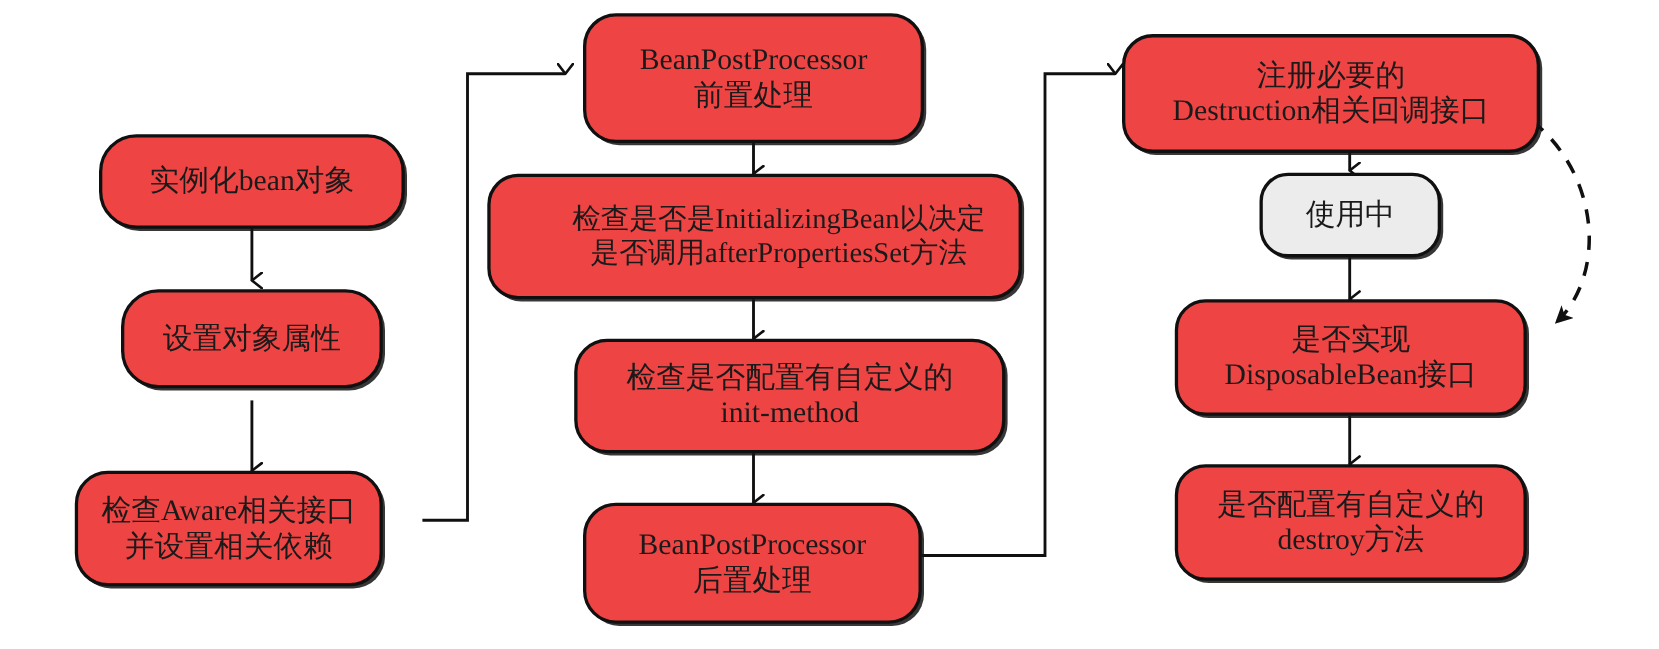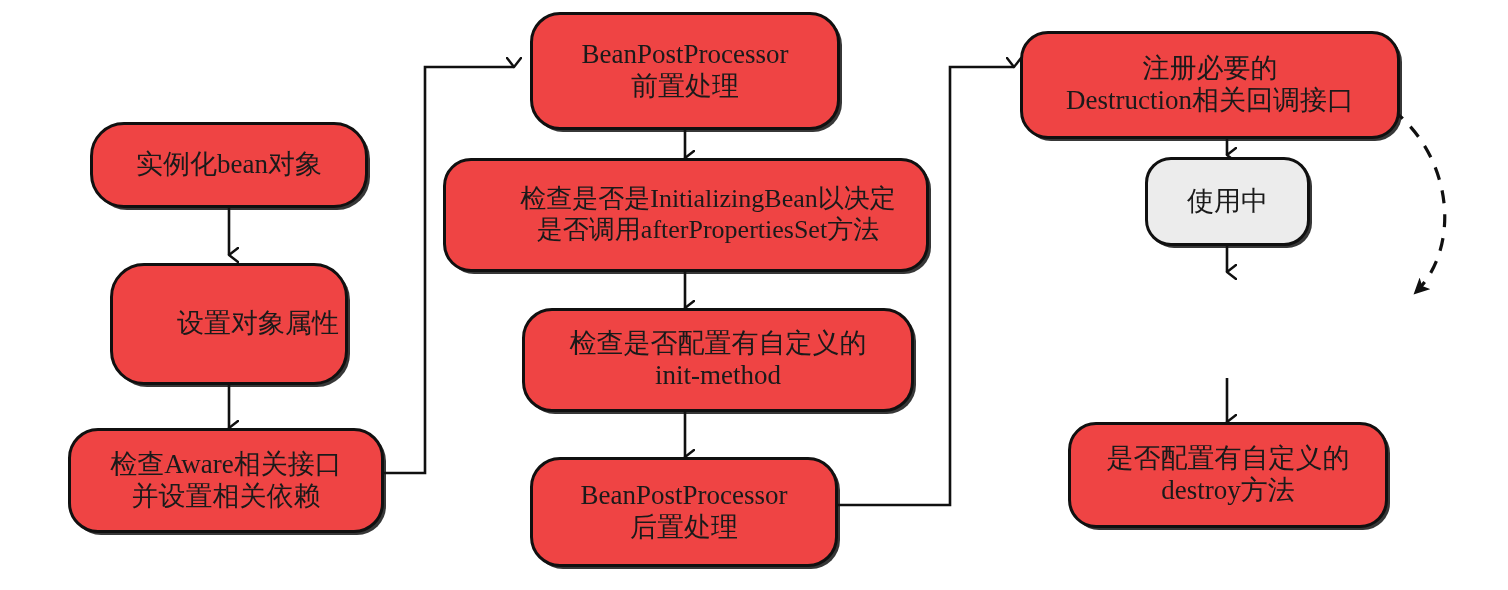--- a/index.html
+++ b/index.html
@@ -85,25 +85,25 @@
 
     <path d="M1227,378 L1227,422" fill="none" stroke="#101010" stroke-width="2.6" marker-end="url(#vhead)"></path>
 
     <path d="M1393,110 C1455,160 1460,250 1415,293" fill="none" stroke="#101010" stroke-width="3.2" stroke-dasharray="13 11" marker-end="url(#solidhead)"></path>
   </svg>
 
   <div class="node n-shadow fs-27" style="left:90px; top:122px; width:278px; height:86px; border-radius:34px;">
     <span class="lbl">实例化bean对象</span>
   </div>
 
-  <div class="node n-shadow fs-27" style="left:110px; top:263px; width:238px; height:122px; border-radius:34px;text-align:right;">
+  <div class="node n-shadow fs-27" style="left:110px; top:263px; width:238px; height:90px; border-radius:34px;">
     <span class="lbl">设置对象属性</span>
   </div>
 
-  <div class="node n-shadow fs-27" style="left:68px; top:428px; width:316px; height:105px; border-radius:30px;">
+  <div class="node n-shadow fs-27" style="left:68px; top:428px; width:280px; height:105px; border-radius:30px;">
     <span class="lbl">检查Aware相关接口
 并设置相关依赖</span>
   </div>
 
   <div class="node n-shadow fs-27" style="left:530px; top:12px; width:310px; height:118px; border-radius:30px;">
     <span class="lbl">BeanPostProcessor
 前置处理</span>
   </div>
 
   <div class="node n-shadow fs-26 bold" style="left:443px; top:158px; width:486px; height:114px; border-radius:28px;">
@@ -119,23 +119,27 @@
   <div class="node n-shadow fs-27" style="left:530px; top:457px; width:308px; height:110px; border-radius:30px;">
     <span class="lbl">BeanPostProcessor
 后置处理</span>
   </div>
 
   <div class="node n-shadow fs-27" style="left:1020px; top:12px; width:380px; height:108px; border-radius:28px;margin-top:19px;">
     <span class="lbl">注册必要的
 Destruction相关回调接口</span>
   </div>
 
-  <div class="node n-shadow fs-27 fill-gray" style="left:1145px; top:157px; width:165px; height:89px; border-radius:26px;">
+  <div class="node n-shadow fs-27 fill-gray" style="left:1145px; top:157px; width:165px; height:77px; border-radius:26px;">
     <span class="lbl">使用中</span>
   </div>
 
+  <div class="node n-shadow fs-27" style="left:1068px; top:272px; width:320px; height:106px; border-radius:28px;">
+    <span class="lbl">是否实现
+DisposableBean接口</span>
+  </div>
 
   <div class="node n-shadow fs-27" style="left:1068px; top:422px; width:320px; height:106px; border-radius:28px;justify-content:flex-end;">
     <span class="lbl">是否配置有自定义的
 destroy方法</span>
   </div>
 
 </div>
 
 </body></html>

